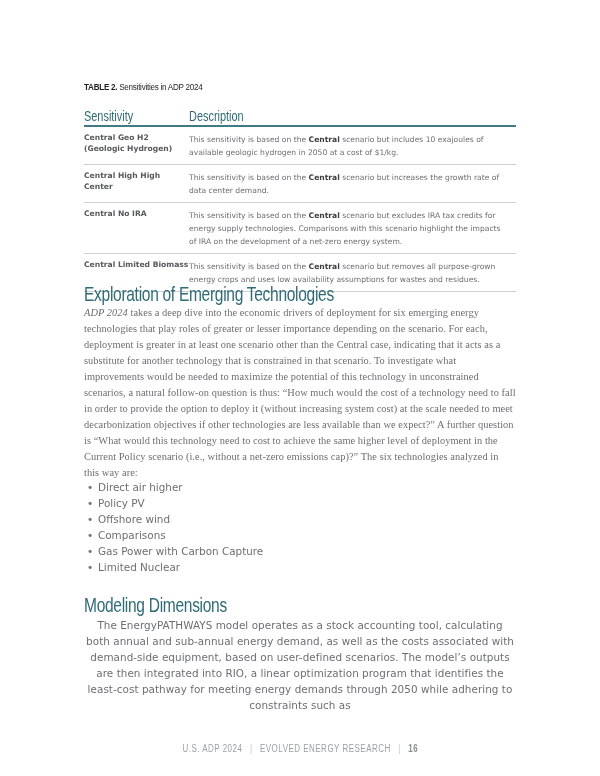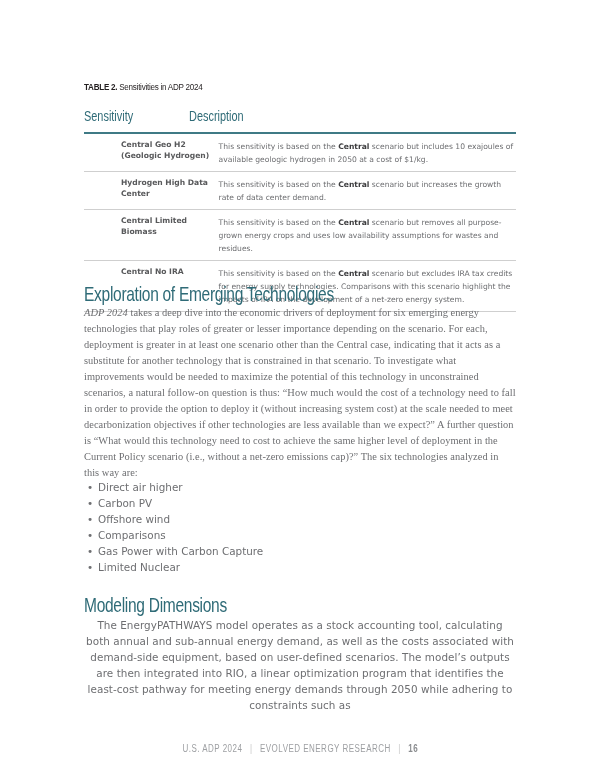--- a/index.html
+++ b/index.html
@@ -6,27 +6,27 @@
   body { width: 600px; height: 776px; position: relative; overflow: hidden;
          font-family: "DejaVu Sans", sans-serif; color: #6d6e71; }
   .page { position: absolute; left: 84px; top: 0; width: 432px; }
 
   .table-caption { position: absolute; top: 82px; left: 0; font-size: 9.2px;
          font-family: "Liberation Sans", sans-serif; color: #231f20; letter-spacing: -0.3px;
          transform: scaleX(0.88); transform-origin: left; white-space: nowrap; }
   .table-caption b { font-weight: bold; }
 
   .tbl { position: absolute; top: 104px; left: 0; width: 432px; }
-  .th-row { display: flex; height: 20px; align-items: flex-end; padding-bottom: 8px;
+  .th-row { display: flex; height: 20px; align-items: flex-end; padding-bottom: 1px;
          border-bottom: 2px solid #3f7a85; }
   .th { font-family: "Liberation Sans", sans-serif; font-size: 14px; color: #2f6b77;
         transform: scaleX(0.78); transform-origin: left; white-space: nowrap; }
   .th.c1 { width: 105px; }
   .row { display: flex; border-bottom: 1px solid #cfcfcf; padding: 6px 0 5px 0; }
-  .cell1 { width: 105px; font-size: 7.6px; font-weight: bold; color: #58595b; line-height: 10.5px; margin-left: 37px; }
+  .cell1 { width: 105px; font-size: 7.6px; font-weight: bold; color: #58595b; line-height: 10.5px; }
   .cell2 { width: 320px; font-size: 7.6px; color: #6d6e71; line-height: 13px; }
   .cell2 b { color: #3d3d3f; }
 
   h2 { position: absolute; left: 0; margin: 0; font-family: "Liberation Sans", sans-serif;
        font-weight: normal; font-size: 21px; color: #2f6b77; letter-spacing: -0.4px;
        transform: scaleX(0.74); transform-origin: left; white-space: nowrap; }
   .h-explore { top: 282px; }
   .h-model { top: 593px; }
 
   .para { position: absolute; left: 0; width: 432px; font-size: 10.4px; line-height: 16px;
@@ -59,39 +59,39 @@
     <div class="th-row">
       <div class="th c1">Sensitivity</div>
       <div class="th">Description</div>
     </div>
 
     <div class="row">
       <div class="cell1">Central Geo H2 (Geologic Hydrogen)</div>
       <div class="cell2"><span>This sensitivity is based on the </span><b>Central</b><span> scenario but includes 10 exajoules of available geologic hydrogen in 2050 at a cost of $1/kg.</span></div>
     </div>
     <div class="row">
-      <div class="cell1">Hydrogen High Data Center</div>
+      <div class="cell1">Central High High Center</div>
       <div class="cell2"><span>This sensitivity is based on the </span><b>Central</b><span> scenario but increases the growth rate of data center demand.</span></div>
+    </div>
+    <div class="row">
+      <div class="cell1">Central No IRA</div>
+      <div class="cell2"><span>This sensitivity is based on the </span><b>Central</b><span> scenario but excludes IRA tax credits for energy supply technologies. Comparisons with this scenario highlight the impacts of IRA on the development of a net-zero energy system.</span></div>
     </div>
     <div class="row">
       <div class="cell1">Central Limited Biomass</div>
       <div class="cell2"><span>This sensitivity is based on the </span><b>Central</b><span> scenario but removes all purpose-grown energy crops and uses low availability assumptions for wastes and residues.</span></div>
-    </div>
-    <div class="row">
-      <div class="cell1">Central No IRA</div>
-      <div class="cell2"><span>This sensitivity is based on the </span><b>Central</b><span> scenario but excludes IRA tax credits for energy supply technologies. Comparisons with this scenario highlight the impacts of IRA on the development of a net-zero energy system.</span></div>
     </div>
   </div>
 
   <h2 class="h-explore">Exploration of Emerging Technologies</h2>
   <p class="para p1" style="margin:0"><i>ADP 2024</i><span> takes a deep dive into the economic drivers of deployment for six emerging energy technologies that play roles of greater or lesser importance depending on the scenario. For each, deployment is greater in at least one scenario other than the Central case, indicating that it acts as a substitute for another technology that is constrained in that scenario. To investigate what improvements would be needed to maximize the potential of this technology in unconstrained scenarios, a natural follow-on question is thus: “How much would the cost of a technology need to fall in order to provide the option to deploy it (without increasing system cost) at the scale needed to meet decarbonization objectives if other technologies are less available than we expect?” A further question is “What would this technology need to cost to achieve the same higher level of deployment in the Current Policy scenario (i.e., without a net-zero emissions cap)?” The six technologies analyzed in this way are:</span></p>
 
   <ul class="bullets">
     <li><span class="dot">•</span><span>Direct air higher</span></li>
-    <li><span class="dot">•</span><span>Carbon PV</span></li>
+    <li><span class="dot">•</span><span>Policy PV</span></li>
     <li><span class="dot">•</span><span>Offshore wind</span></li>
     <li><span class="dot">•</span><span>Comparisons</span></li>
     <li><span class="dot">•</span><span>Gas Power with Carbon Capture</span></li>
     <li><span class="dot">•</span><span>Limited Nuclear</span></li>
   </ul>
 
   <h2 class="h-model">Modeling Dimensions</h2>
   <p class="para p2" style="margin:0">The EnergyPATHWAYS model operates as a stock accounting tool, calculating both annual and sub-annual energy demand, as well as the costs associated with demand-side equipment, based on user-defined scenarios. The model’s outputs are then integrated into RIO, a linear optimization program that identifies the least-cost pathway for meeting energy demands through 2050 while adhering to constraints such as</p>
 </div>
 

